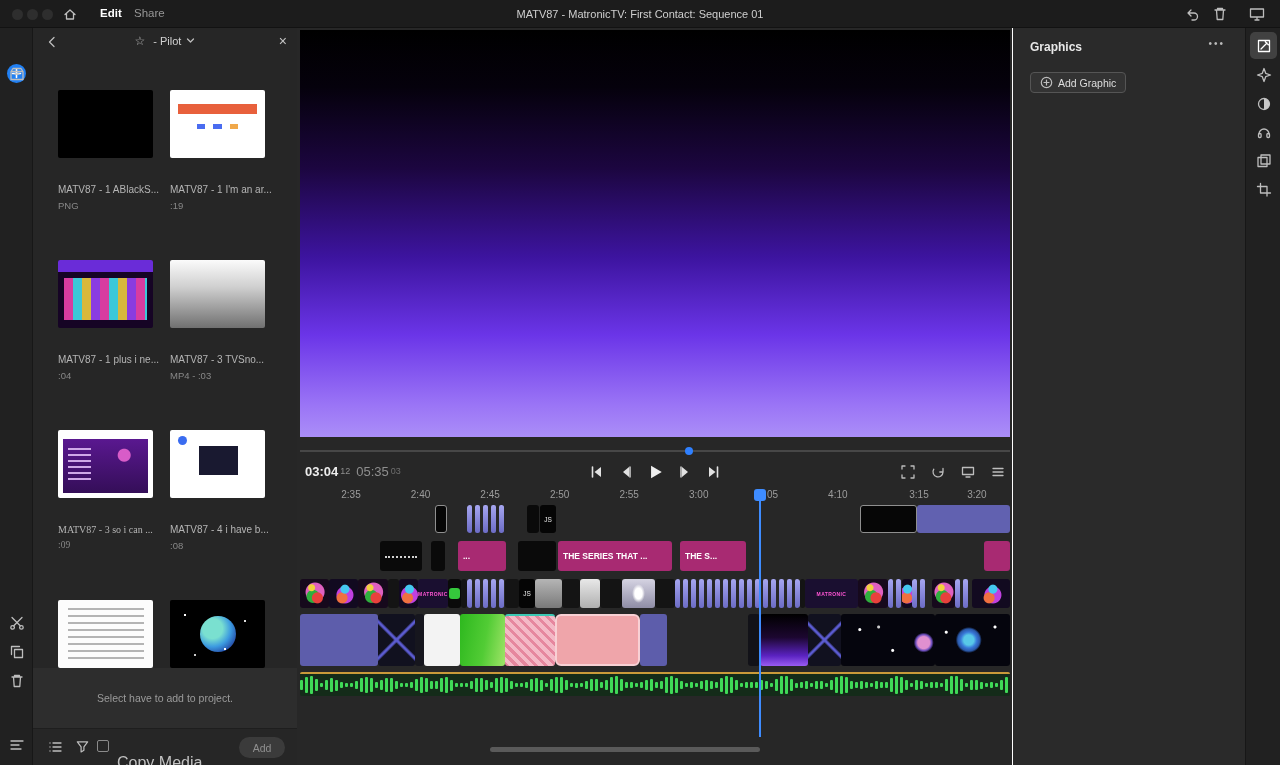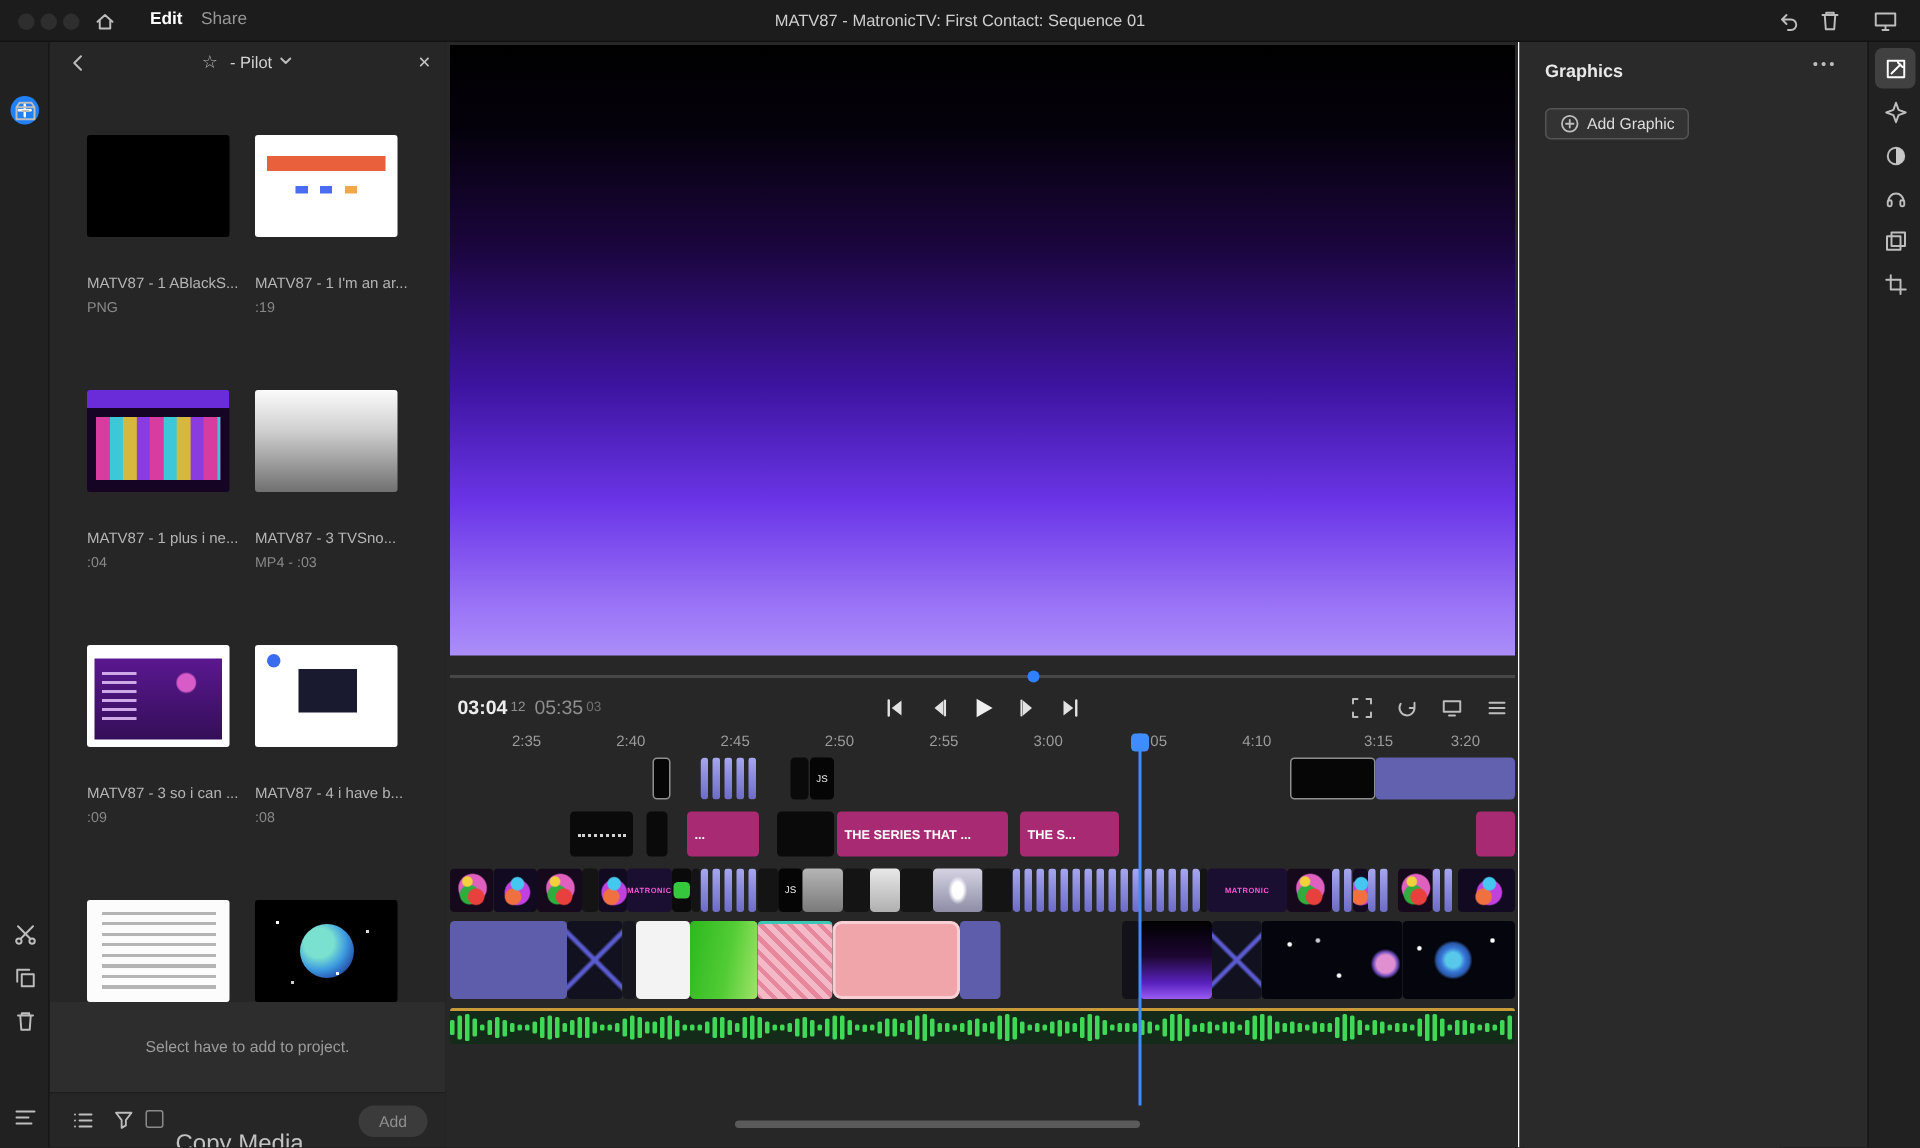--- a/index.html
+++ b/index.html
@@ -225,21 +225,21 @@
       <div class="mitem" style="left: 25px; top: 232px;">
         <div class="th th-purplegrid"></div>
         <div class="mname">MATV87 - 1 plus i ne...</div>
         <div class="mmeta">:04</div>
       </div>
       <div class="mitem" style="left: 137px; top: 232px;">
         <div class="th th-graygrad"></div>
         <div class="mname">MATV87 - 3 TVSno...</div>
         <div class="mmeta">MP4 - :03</div>
       </div>
-      <div class="mitem" style="left: 25px; top: 402px;">
+      <div class="mitem" style="left: 25px; top: 402px; font-family: Liberation Serif, serif;">
         <div class="th th-purplepage"></div>
         <div class="mname">MATV87 - 3 so i can ...</div>
         <div class="mmeta">:09</div>
       </div>
       <div class="mitem" style="left: 137px; top: 402px;">
         <div class="th th-whitepage"></div>
         <div class="mname">MATV87 - 4 i have b...</div>
         <div class="mmeta">:08</div>
       </div>
       <div class="mitem" style="left: 25px; top: 572px;">

